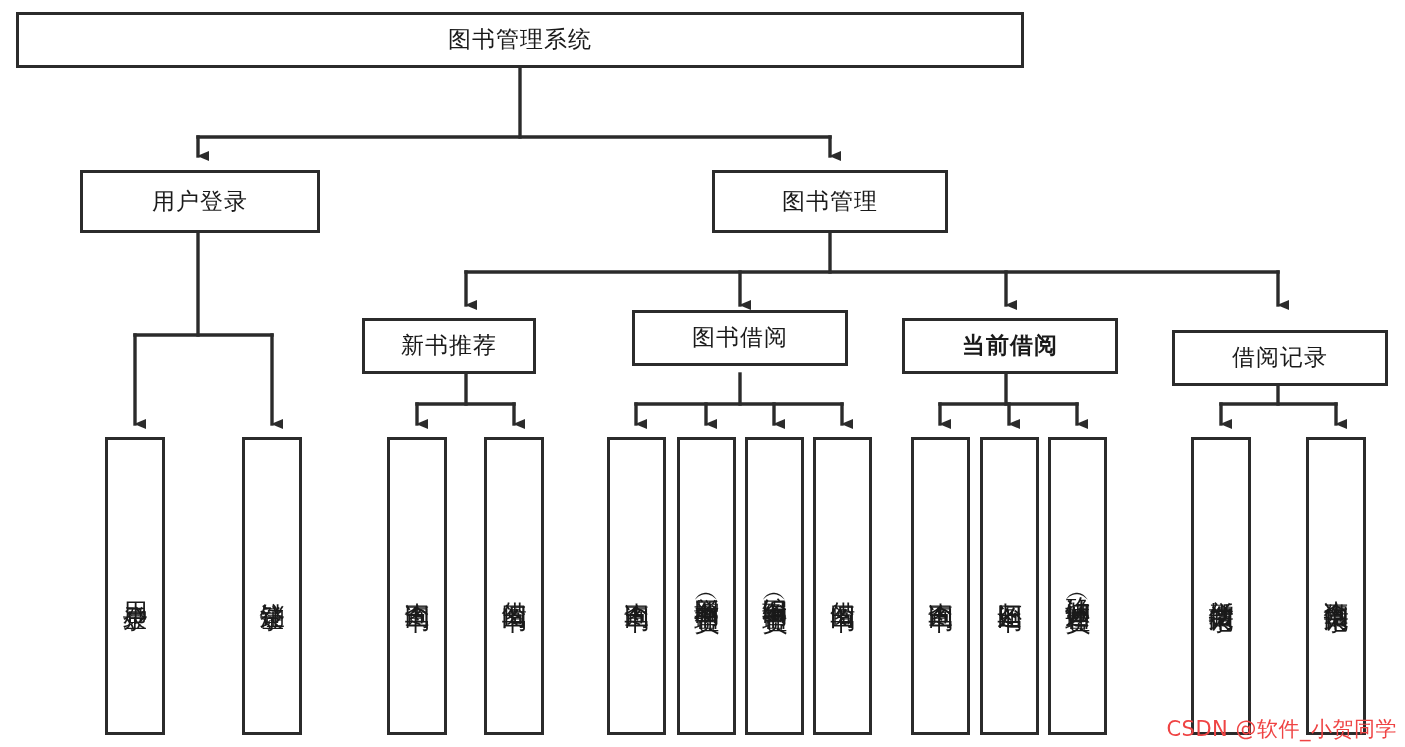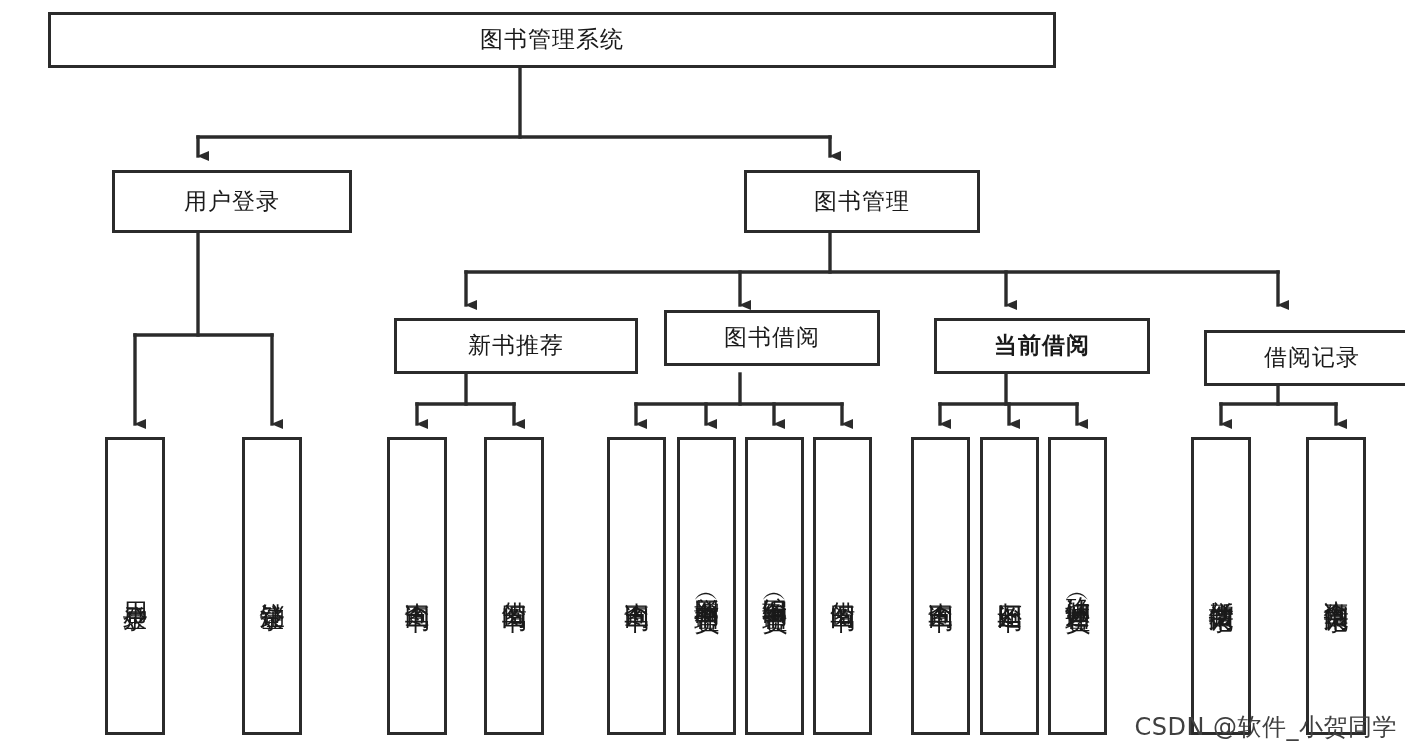--- a/index.html
+++ b/index.html
@@ -34,21 +34,20 @@
     display: flex;
     align-items: center;
     justify-content: center;
     color: #1a1a1a;
   }
   .node.horizontal {
     font-size: 23px;
     line-height: 1.2;
     letter-spacing: 1px;
     white-space: nowrap;
-    margin-left: 32px;
   }
   .node.vertical {
     writing-mode: vertical-rl;
     text-orientation: upright;
     font-size: 25px;
     line-height: 1.25;
     letter-spacing: 2px;
     padding: 6px 0;
     align-items: center;
     justify-content: center;
@@ -59,22 +58,22 @@
     display: block;
     text-align: center;
   }
   .node-label {
     display: block;
   }
   #watermark {
     position: absolute;
     right: 8px;
     bottom: 4px;
-    font-size: 24px;
-    color: #404040;
+    font-size: 21px;
+    color: #ef4444;
     letter-spacing: 0.5px;
     white-space: nowrap;
     user-select: none;
   }
 </style>
 </head>
 <body>
 
 <div id="diagram-canvas">
 
@@ -133,21 +132,21 @@
     <span class="node-label">图书管理系统</span>
   </div>
 
   <div class="node horizontal" style="left:80px; top:170px; width:240px; height:63px;">
     <span class="node-label">用户登录</span>
   </div>
   <div class="node horizontal" style="left:712px; top:170px; width:236px; height:63px;font-family:Liberation Serif, serif;">
     <span class="node-label">图书管理</span>
   </div>
 
-  <div class="node horizontal" style="left:362px; top:318px; width:244px; height:56px;">
+  <div class="node horizontal" style="left:362px; top:318px; width:174px; height:56px;">
     <span class="node-label">新书推荐</span>
   </div>
   <div class="node horizontal" style="left:632px; top:310px; width:216px; height:56px;">
     <span class="node-label">图书借阅</span>
   </div>
   <div class="node horizontal" style="left:902px; top:318px; width:216px; height:56px;font-weight:bold;">
     <span class="node-label">当前借阅</span>
   </div>
   <div class="node horizontal" style="left:1172px; top:330px; width:216px; height:56px;">
     <span class="node-label">借阅记录</span>

